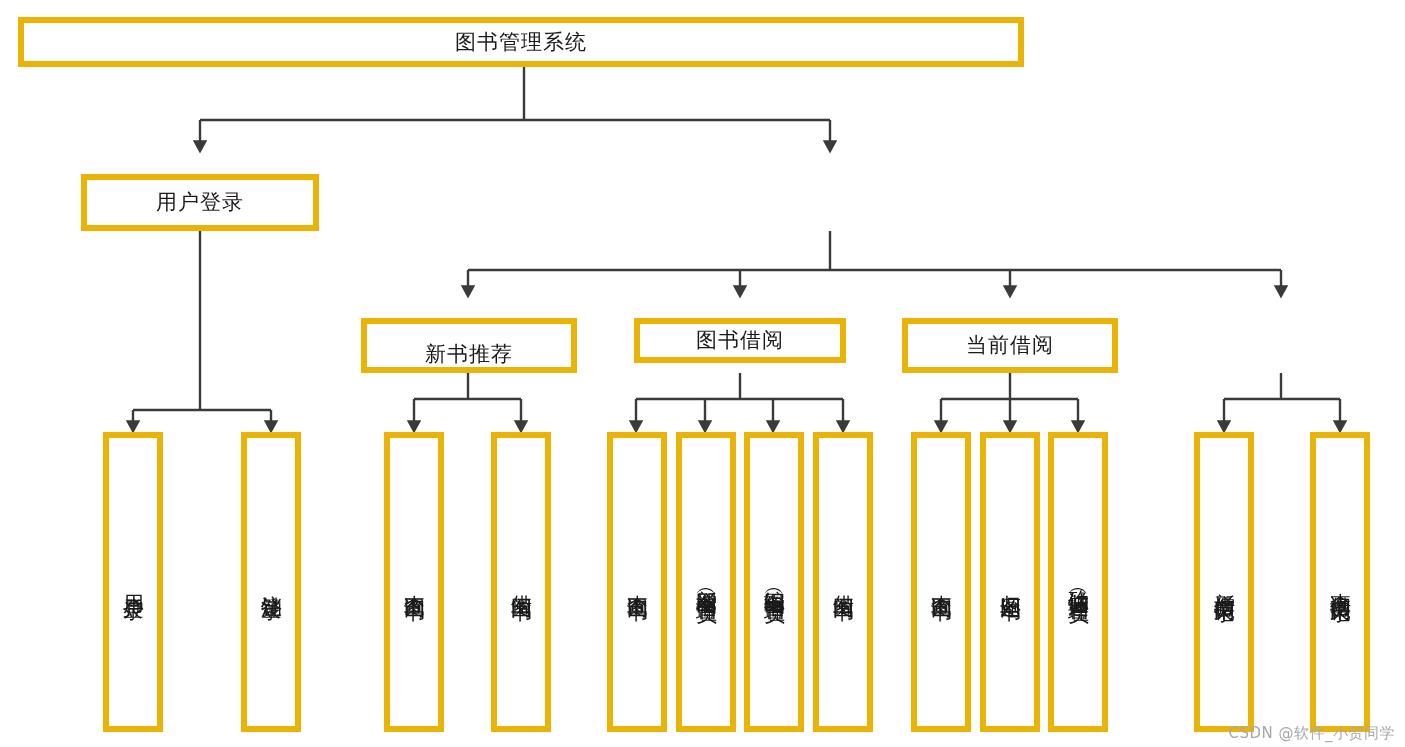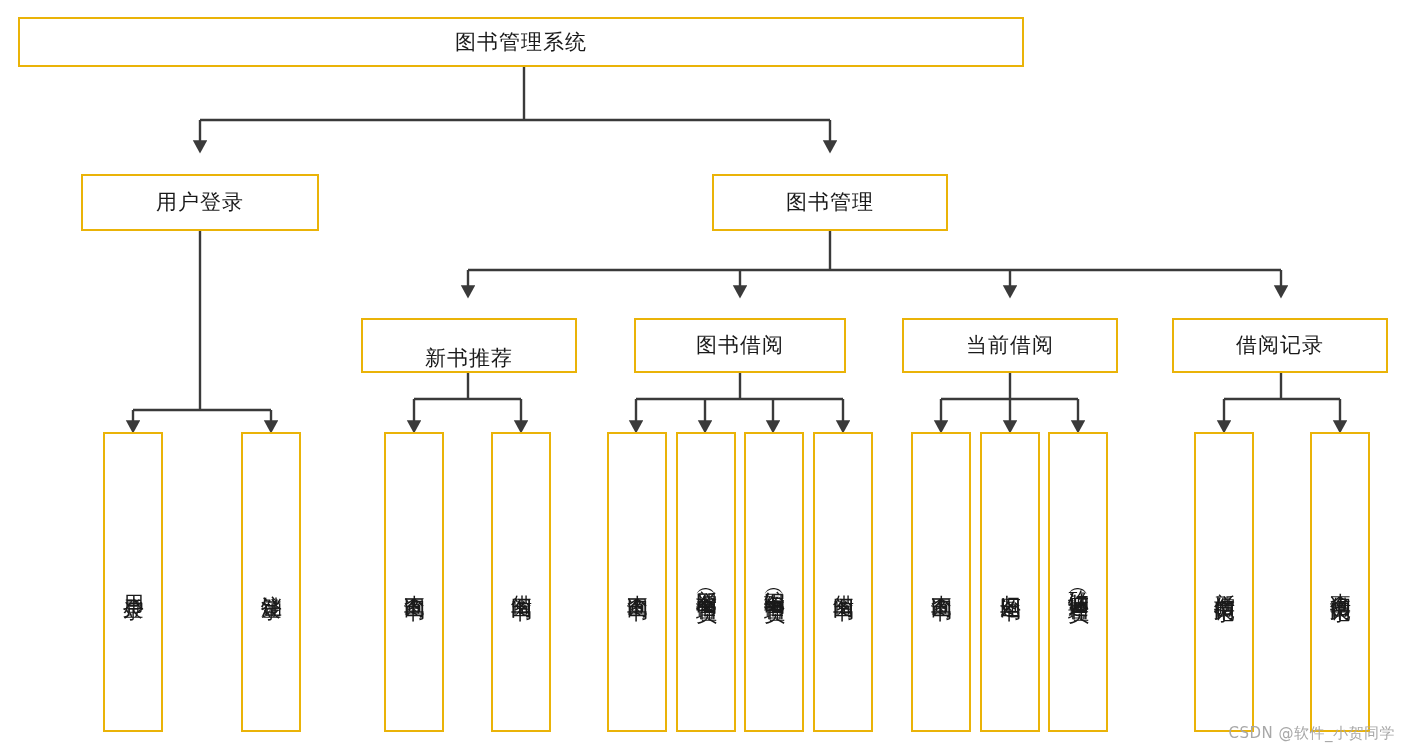--- a/index.html
+++ b/index.html
@@ -19,21 +19,21 @@
     position: absolute;
     left: 0;
     top: 0;
     width: 1405px;
     height: 747px;
     pointer-events: none;
   }
   .node {
     position: absolute;
     box-sizing: border-box;
-    border: 2px solid #eab308;
+    border: 6px solid #eab308;
     background: #ffffff;
     display: flex;
     align-items: center;
     justify-content: center;
     text-align: center;
     color: #1a1a1a;
     font-size: 21px;
     line-height: 1.18;
     letter-spacing: 1px;
   }
@@ -114,35 +114,29 @@
     </g>
   </svg>
 
   <div class="node" style="left:18px; top:17px; width:1006px; height:50px;">
     <span>图书管理系统</span>
   </div>
 
   <div class="node" style="left:81px; top:174px; width:238px; height:57px;">
     <span>用户登录</span>
   </div>
-  <div class="node" style="left:712px; top:174px; width:236px; height:57px;">
-    <span>图书管理</span>
-  </div>
 
   <div class="node" style="left:361px; top:318px; width:216px; height:55px;align-items:flex-end;">
     <span>新书推荐</span>
   </div>
-  <div class="node" style="left:634px; top:318px; width:212px; height:55px;">
+  <div class="node" style="left:634px; top:318px; width:212px; height:45px;">
     <span>图书借阅</span>
   </div>
   <div class="node" style="left:902px; top:318px; width:216px; height:55px;align-items:center;">
     <span>当前借阅</span>
-  </div>
-  <div class="node" style="left:1172px; top:318px; width:216px; height:55px;">
-    <span>借阅记录</span>
   </div>
 
   <div class="node vertical" style="left:103px; top:432px; width:60px; height:300px;">
     <span>用户登录</span>
   </div>
   <div class="node vertical" style="left:241px; top:432px; width:60px; height:300px;">
     <span>注销登录</span>
   </div>
 
   <div class="node vertical" style="left:384px; top:432px; width:60px; height:300px;">

